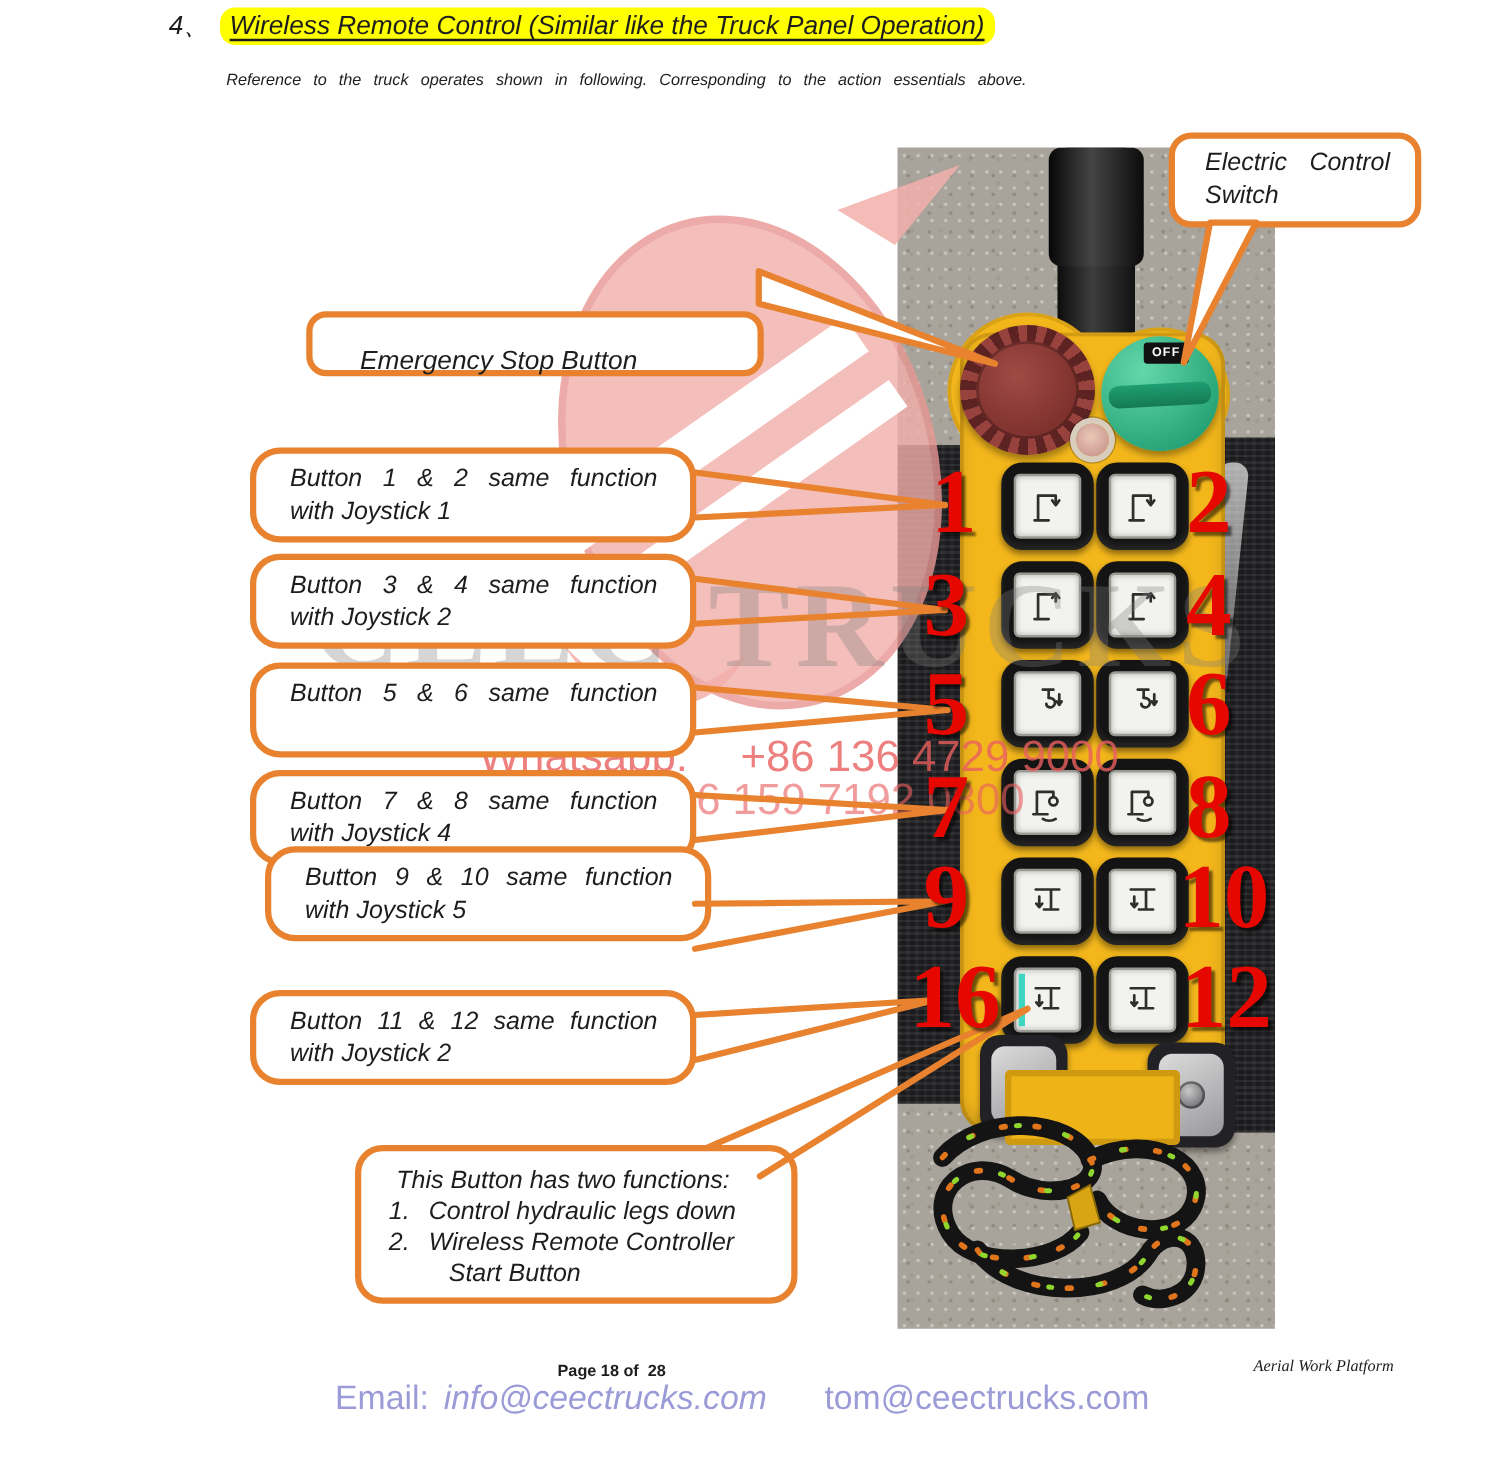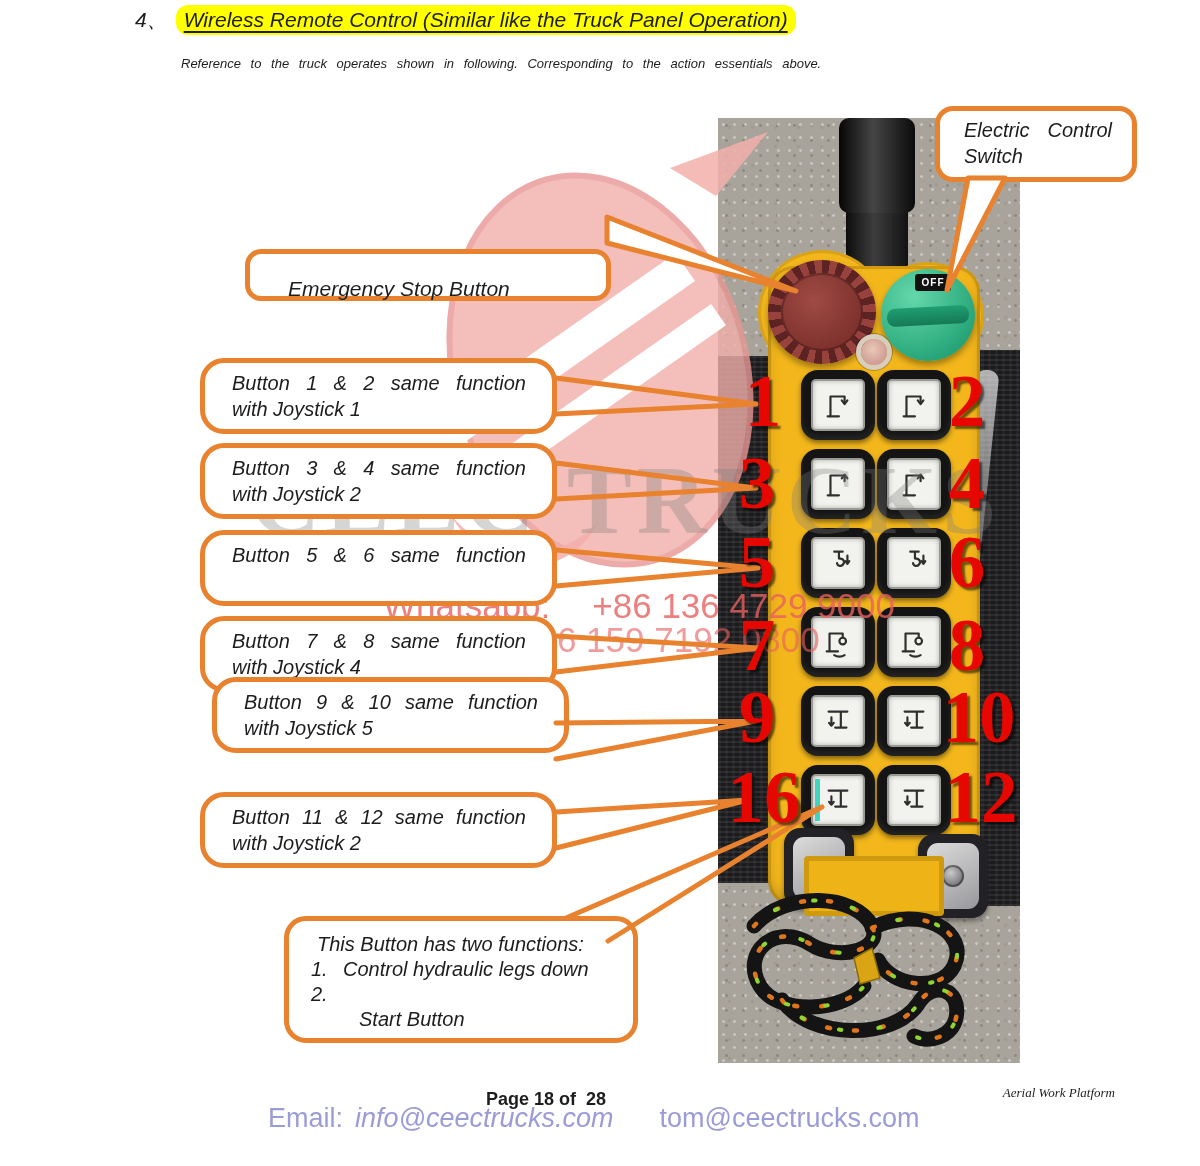--- a/index.html
+++ b/index.html
@@ -98,21 +98,21 @@
   .co-l1{text-align:justify;text-align-last:justify;}
   .co-l2{margin-top:3px;}
   .co-bottom{left:284px;top:916px;width:354px;height:127px;border-radius:22px;padding:11px 14px 0 22px;}
   .bt-intro{margin-left:6px;line-height:25px;}
   .bt-item{display:flex;line-height:25px;}
   .bt-num{width:32px;flex:0 0 32px;}
   .bt-cont{margin-left:48px;line-height:25px;}
   .tails{left:0;top:0;z-index:5;pointer-events:none;}
 
   
-  .page-info{left:446px;top:1089px;width:200px;text-align:center;font-size:18px;font-weight:bold;z-index:10;white-space:pre;}
+  .page-info{left:446px;top:1089px;width:200px;text-align:left;font-size:13px;font-weight:bold;z-index:10;white-space:pre;}
   .doc-title{left:880px;top:1085px;width:235px;text-align:right;z-index:10;
     font-family:"Liberation Serif",serif;font-style:italic;font-size:13px;}
   .email-row{left:268px;top:1103px;font-size:27px;color:#9b9bd8;z-index:10;white-space:nowrap;}
   .email-row .e1{margin-left:12px;font-style:italic;}
   .email-row .e2{margin-left:46px;}
 </style>
 </head>
 <body>
 
 <div class="abs heading">
@@ -329,20 +329,21 @@
 </div>
 
 <div class="abs callout co-bottom">
   <div class="bt-intro">This Button has two functions:</div>
   <div class="bt-item">
       <span class="bt-num">1.</span>
       <span>Control hydraulic legs down</span>
     </div>
   <div class="bt-item">
       <span class="bt-num">2.</span>
+      <span>Wireless Remote Controller</span>
     </div>
   <div class="bt-cont">Start Button</div>
 </div>
 
 <svg class="abs tails" width="1200" height="1166" viewBox="0 0 1200 1166">
   <polygon points="968,178 1005,178 947,290" fill="#ffffff" stroke="#e8822e" stroke-width="5" stroke-linejoin="round"></polygon>
   <polygon points="607,217 607,243 796,291" fill="#ffffff" stroke="#e8822e" stroke-width="5" stroke-linejoin="round"></polygon>
   <g stroke="#e8822e" stroke-width="5" fill="none" stroke-linecap="round">
     <path d="M556 378 L756 404 M556 414 L756 404"></path>
     <path d="M556 463 L756 488 M556 499 L756 488"></path>

